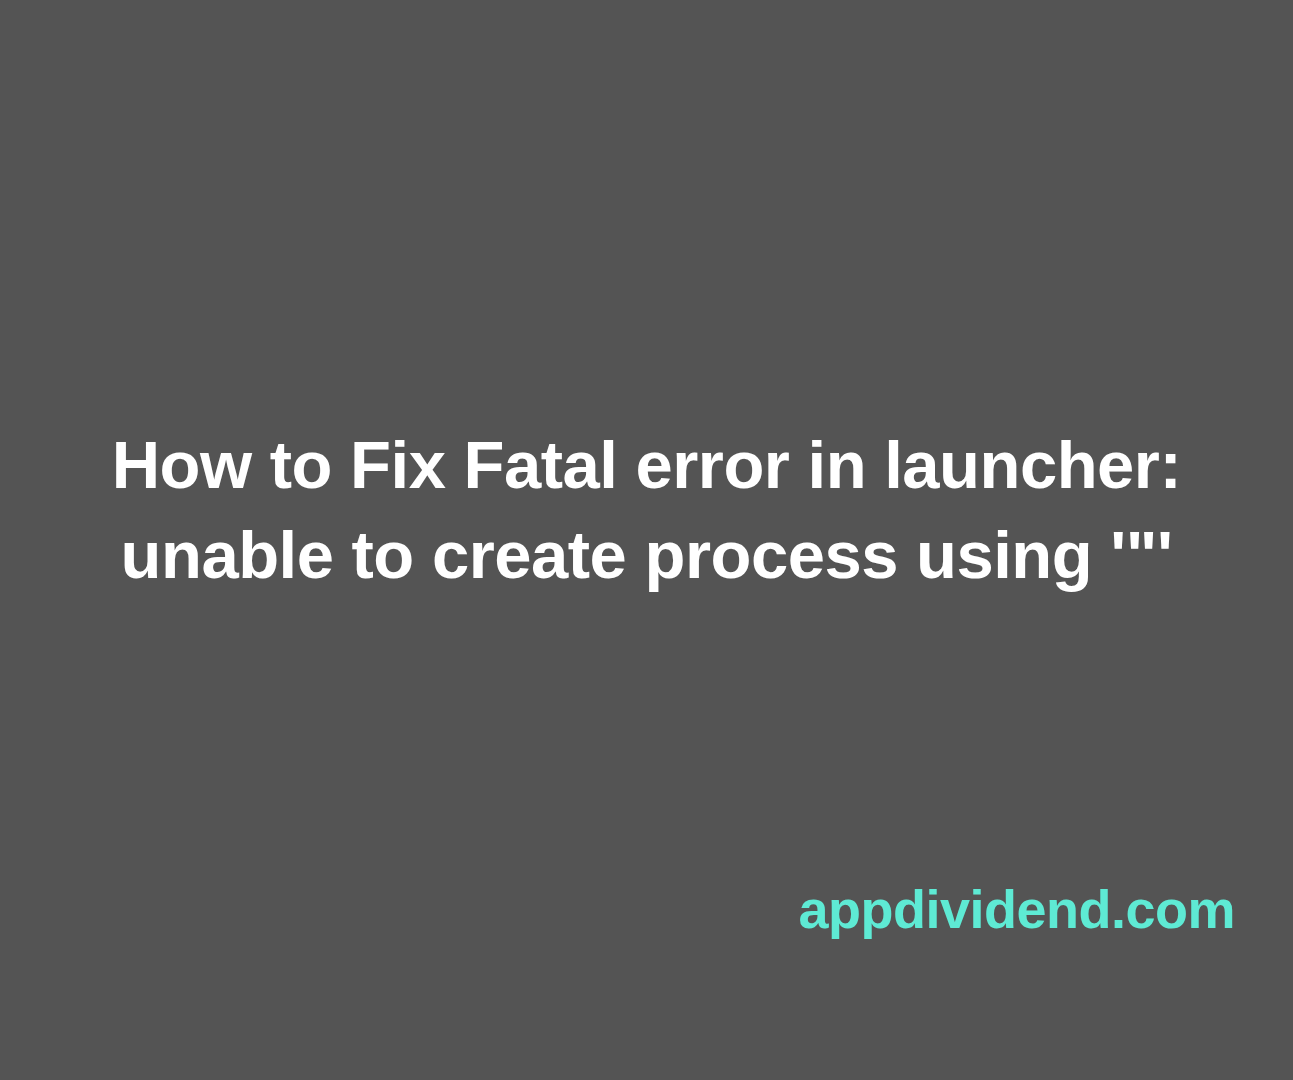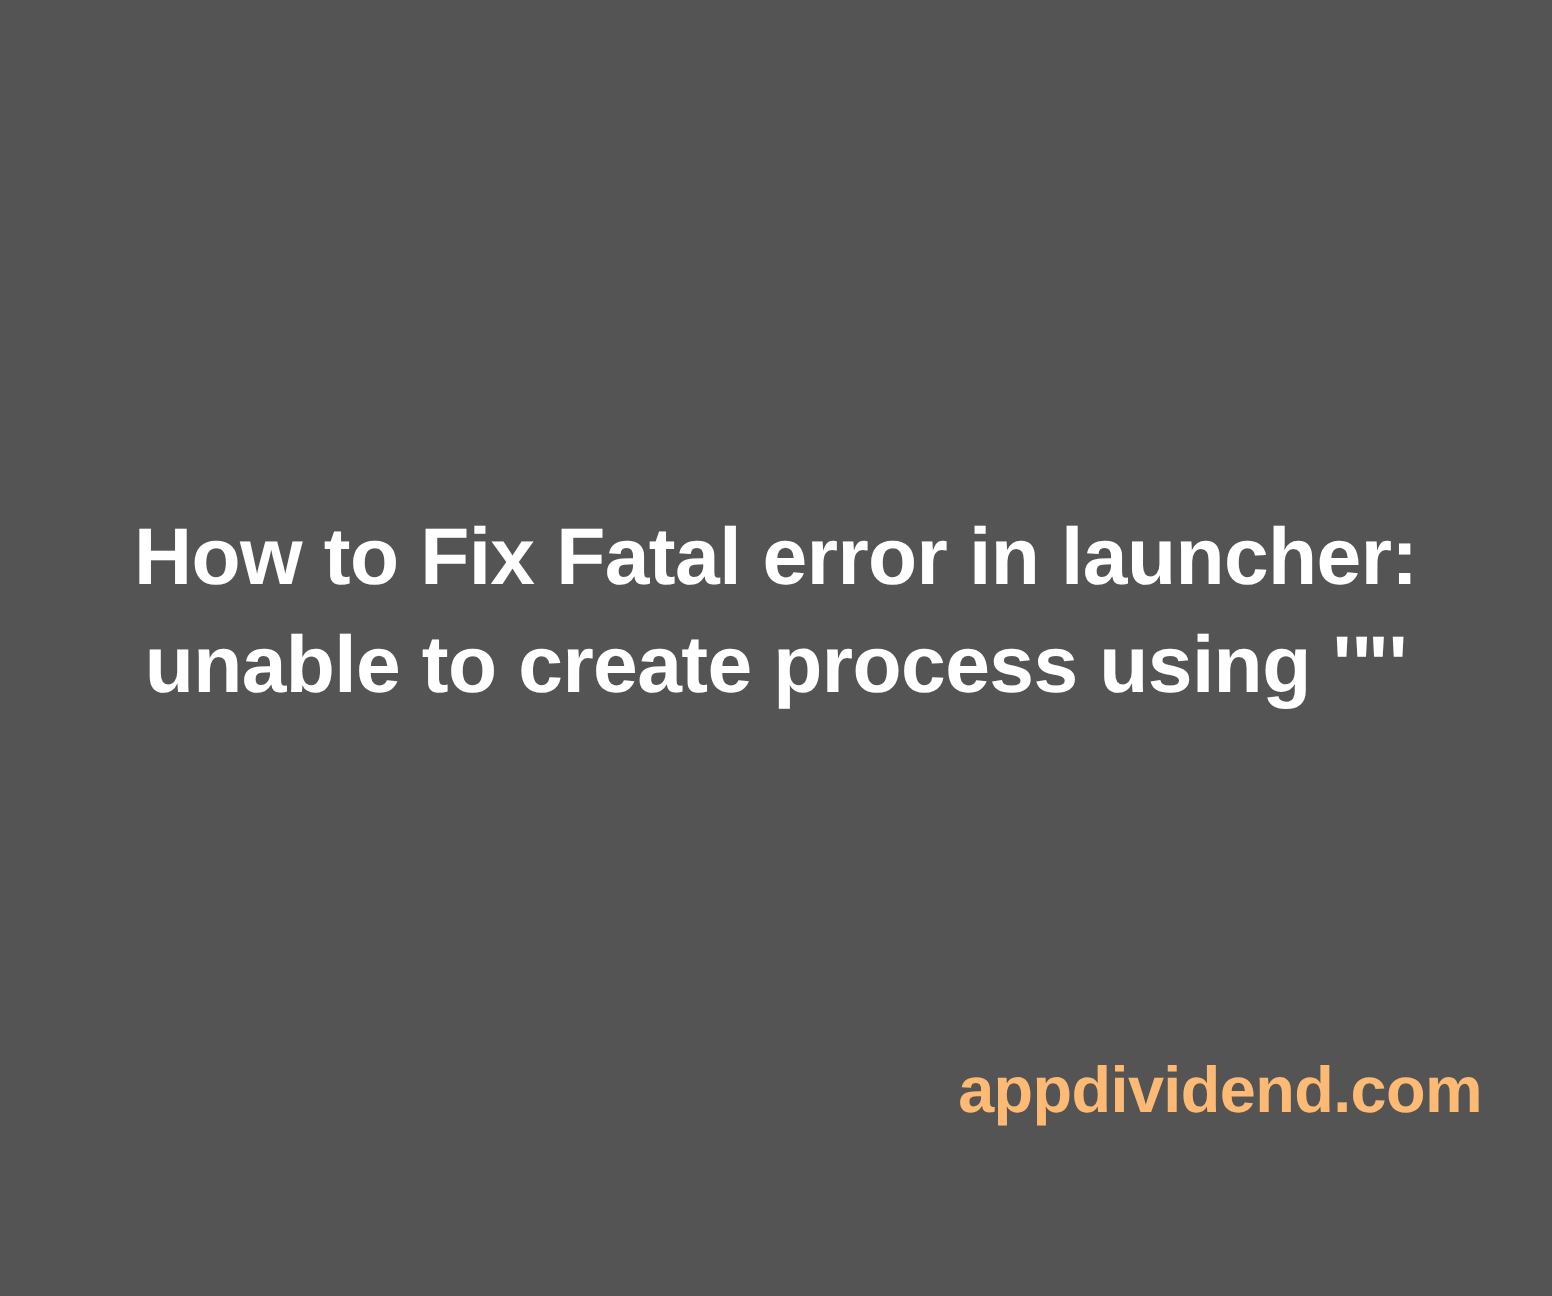--- a/index.html
+++ b/index.html
@@ -25,21 +25,21 @@
       font-size: 67px;
       font-weight: 700;
       text-align: center;
       line-height: 1.35;
       letter-spacing: -0.5px;
     }
     .site-credit {
       position: absolute;
       bottom: 140px;
       right: 58px;
-      color: #fdba74;
+      color: #5eead4;
       font-size: 54px;
       font-weight: 700;
       letter-spacing: -0.5px;
     }
   </style>
 </head>
 <body>
 
 <div class="title-text">How to Fix Fatal error in launcher: unable to create process using '"'</div>
 

